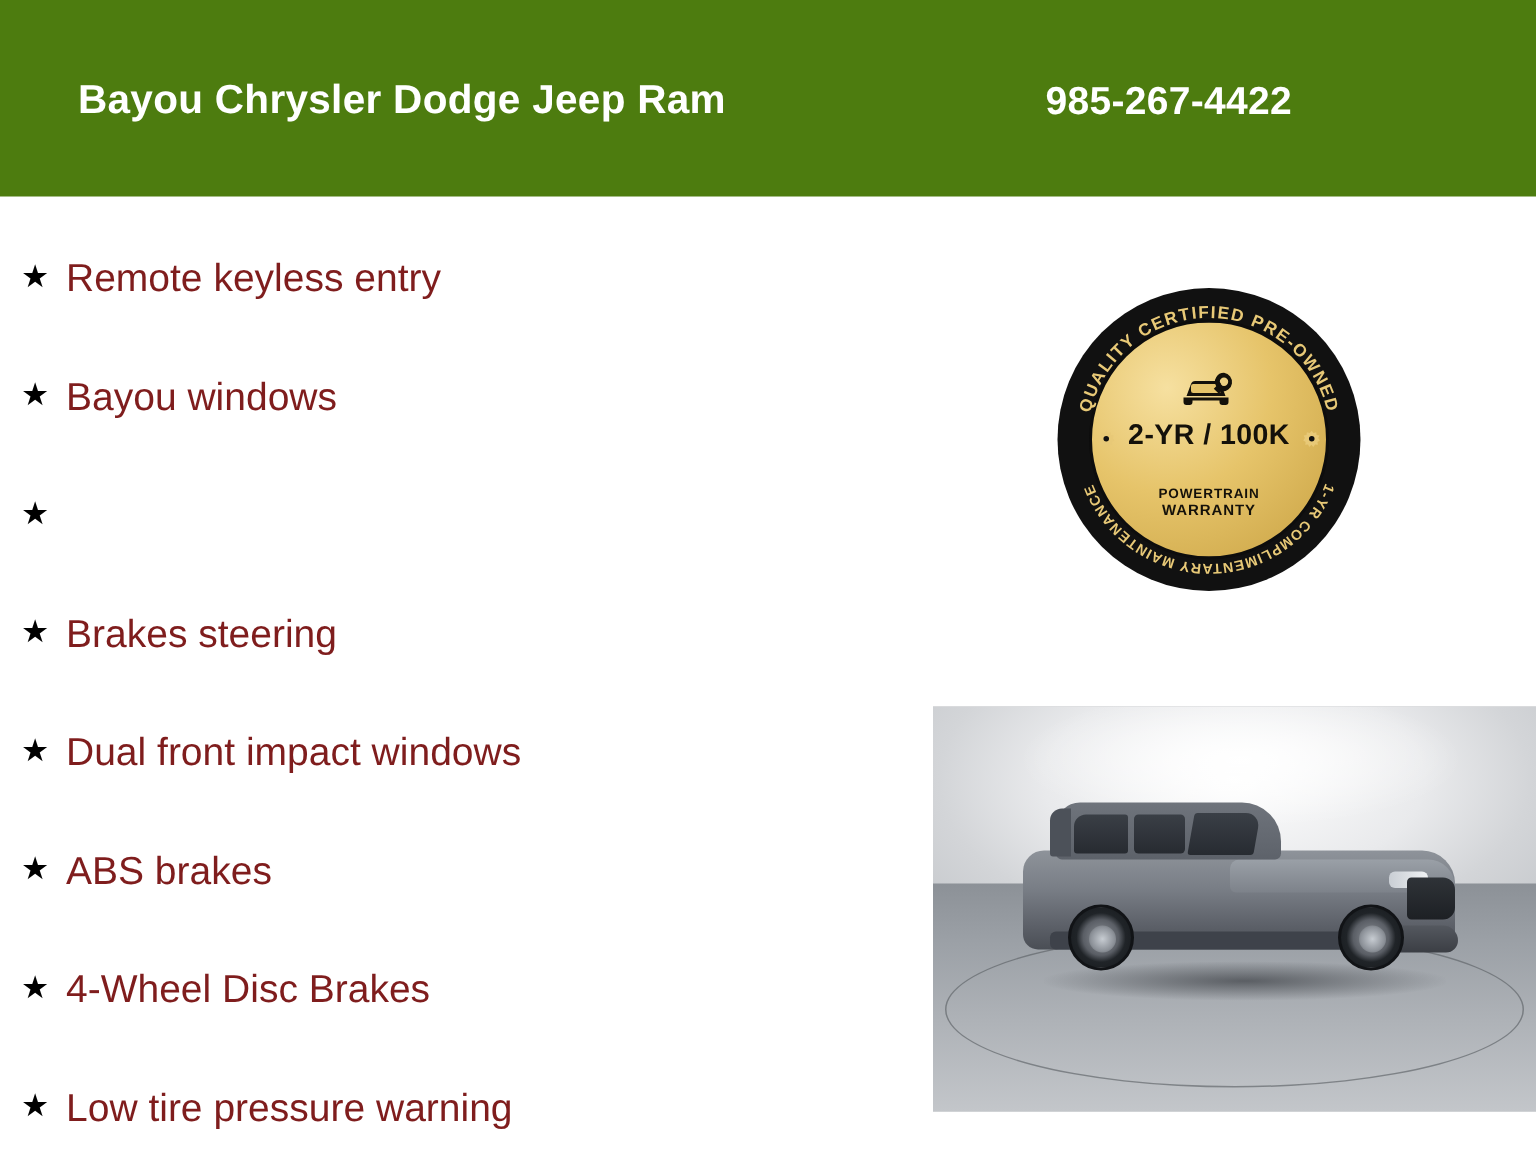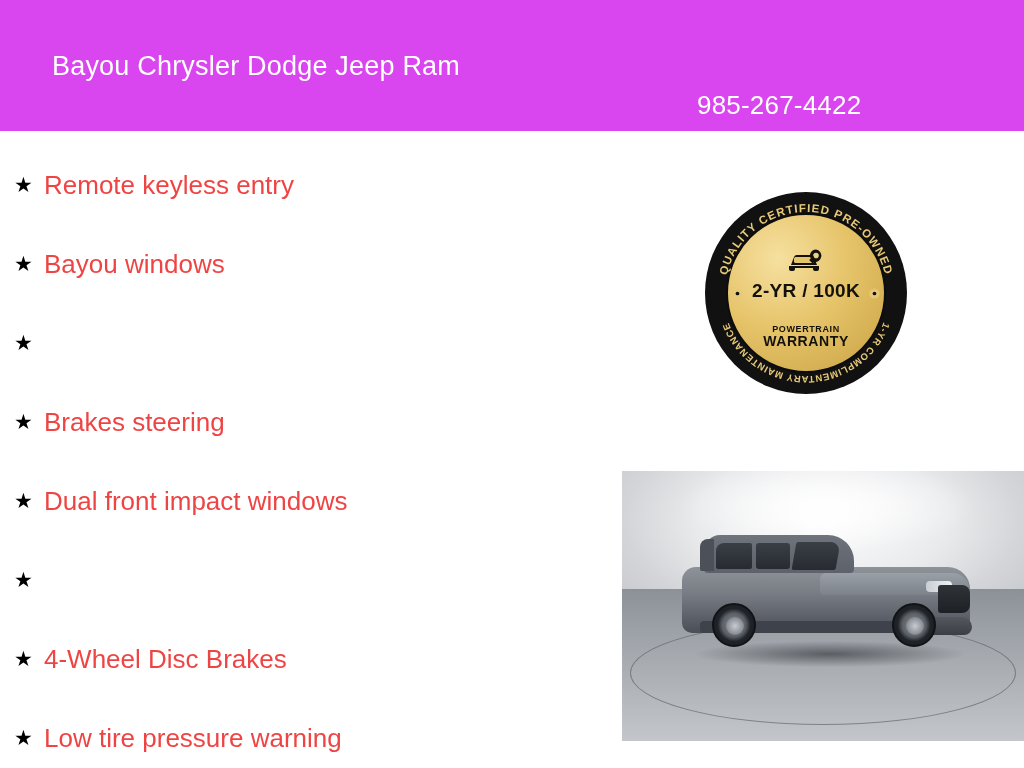--- a/index.html
+++ b/index.html
@@ -20,44 +20,44 @@
     background: #ffffff;
   }
 
   
   .header {
     position: absolute;
     left: 0;
     top: 0;
     width: 1024px;
     height: 131px;
-    background: #d946ef;
+    background: #4d7c0f;
     display: flex;
     align-items: center;
+    font-weight: bold;
   }
   .dealer-name {
     position: absolute;
     left: 52px;
     top: 50px;
     color: #ffffff;
     font-size: 27px;
     line-height: 32px;
     letter-spacing: 0.2px;
     white-space: nowrap;
   }
   .dealer-phone {
     position: absolute;
     left: 697px;
     top: 51px;
     color: #ffffff;
     font-size: 26px;
     line-height: 32px;
     letter-spacing: 0.2px;
     white-space: nowrap;
-    margin-top: 38px;
   }
 
   
   .features {
     position: absolute;
     left: 0;
     top: 131px;
     width: 620px;
     padding-top: 14px;
   }
@@ -71,21 +71,21 @@
     width: 30px;
     font-size: 21px;
     line-height: 21px;
     color: #000000;
     text-align: left;
     flex: 0 0 30px;
   }
   .feature-label {
     font-size: 26px;
     line-height: 30px;
-    color: #ef4444;
+    color: #7f1d1d;
     white-space: nowrap;
   }
 
   
   .badge-wrap {
     position: absolute;
     left: 705px;
     top: 192px;
     width: 202px;
     height: 202px;
@@ -137,21 +137,21 @@
   }
   .badge-sub1 {
     font-size: 9px;
     font-weight: bold;
     color: #14110a;
     letter-spacing: 0.6px;
     line-height: 12px;
     margin-top: 21px;
   }
   .badge-sub2 {
-    font-size: 14px;
+    font-size: 10px;
     font-weight: bold;
     color: #14110a;
     letter-spacing: 0.6px;
     line-height: 12px;
   }
   .badge-gear {
     position: absolute;
     width: 13px;
     height: 13px;
   }
@@ -346,20 +346,21 @@
       <span class="feature-label">Brakes steering</span>
     </div>
 
     <div class="feature-row">
       <span class="bullet-star">★</span>
       <span class="feature-label">Dual front impact windows</span>
     </div>
 
     <div class="feature-row">
       <span class="bullet-star">★</span>
+      <span class="feature-label">ABS brakes</span>
     </div>
 
     <div class="feature-row">
       <span class="bullet-star">★</span>
       <span class="feature-label">4-Wheel Disc Brakes</span>
     </div>
 
     <div class="feature-row">
       <span class="bullet-star">★</span>
       <span class="feature-label">Low tire pressure warning</span>

